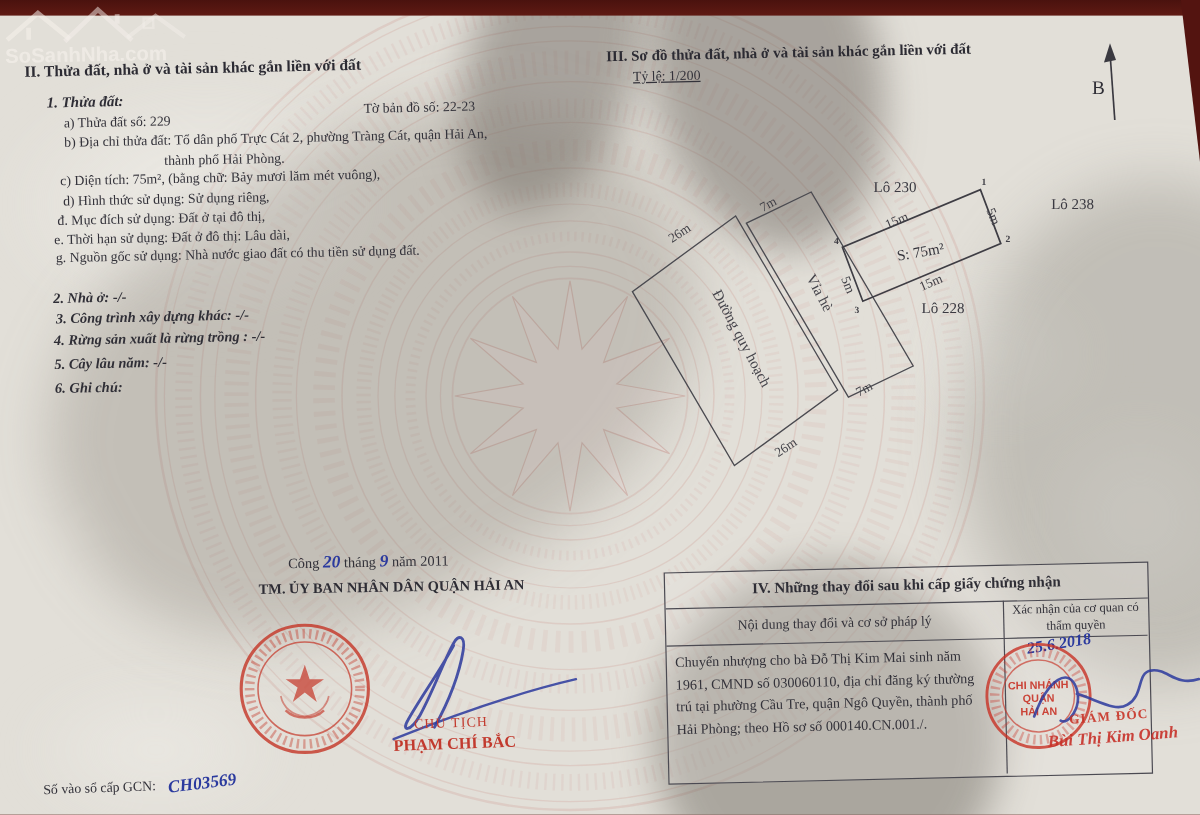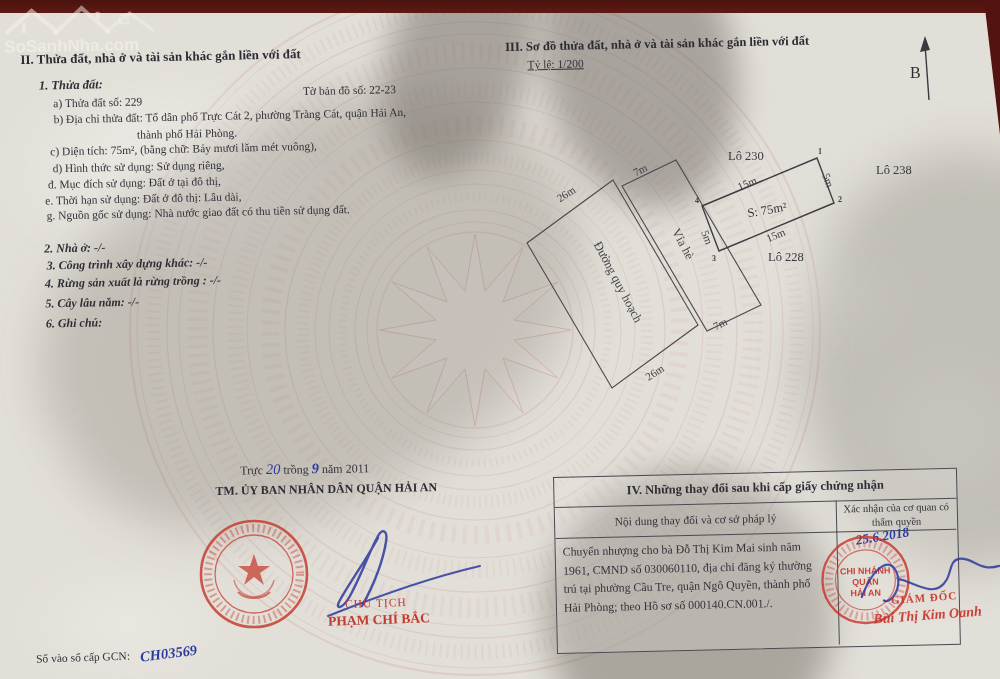--- a/index.html
+++ b/index.html
@@ -141,23 +141,23 @@
   <text class="lot-label" x="228" y="30">Lô 230</text>
   <text class="lot-label" x="376" y="44">Lô 238</text>
   <text class="lot-label" x="268" y="131">Lô 228</text>
 
   <text x="118" y="156" font-size="12.5" fill="#46454c" text-anchor="middle" transform="rotate(62 118 152)">Đường quy hoạch</text>
   <text x="183" y="118" font-size="12.5" fill="#46454c" text-anchor="middle" transform="rotate(62 183 114)">Vỉa hè</text>
 </svg>
 
 <div class="abs" style="left:210px;top:462px;width:290px;transform:rotate(-1deg);transform-origin:0 0;">
   <div class="nowrap" style="position:absolute;left:30px;top:0;font-size:12px;color:#33323a;">
-    <span>Trực</span>
-    <span class="blue-hand" style="font-size:14.5px;font-weight:normal;">20</span>
-    <span>trồng</span>
+    <span>Công</span>
+    <span class="blue-hand" style="font-size:14.5px;font-weight:bold;">20</span>
+    <span>tháng</span>
     <span class="blue-hand" style="font-size:14.5px;font-weight:bold;">9</span>
     <span>năm 2011</span>
   </div>
   <div class="nowrap" style="position:absolute;left:5px;top:22px;font-size:12px;font-weight:bold;color:#2e2d35;">TM. ỦY BAN NHÂN DÂN QUẬN HẢI AN</div>
 </div>
 
 <svg class="abs" style="left:196px;top:516px;" width="116" height="116" viewBox="0 0 116 116">
   <circle cx="58" cy="58" r="53" fill="none" stroke="rgba(196,52,38,0.8)" stroke-width="2.6"></circle>
   <circle cx="58" cy="58" r="39" fill="none" stroke="rgba(196,52,38,0.7)" stroke-width="1.3"></circle>
   <circle cx="58" cy="58" r="46" fill="none" stroke="rgba(196,52,38,0.4)" stroke-width="8" stroke-dasharray="2 3.5"></circle>

